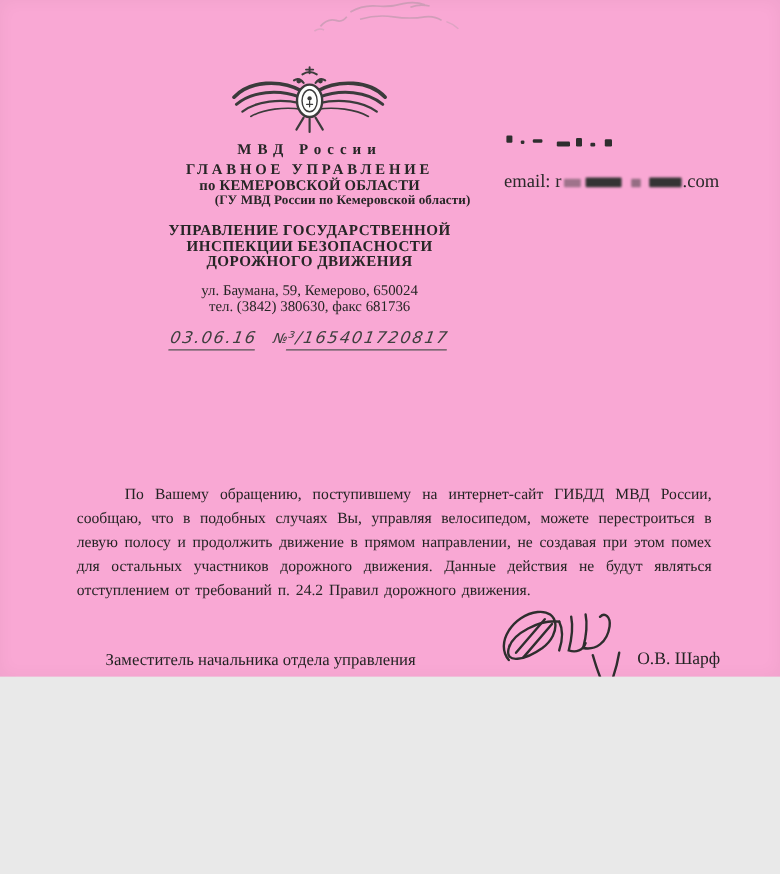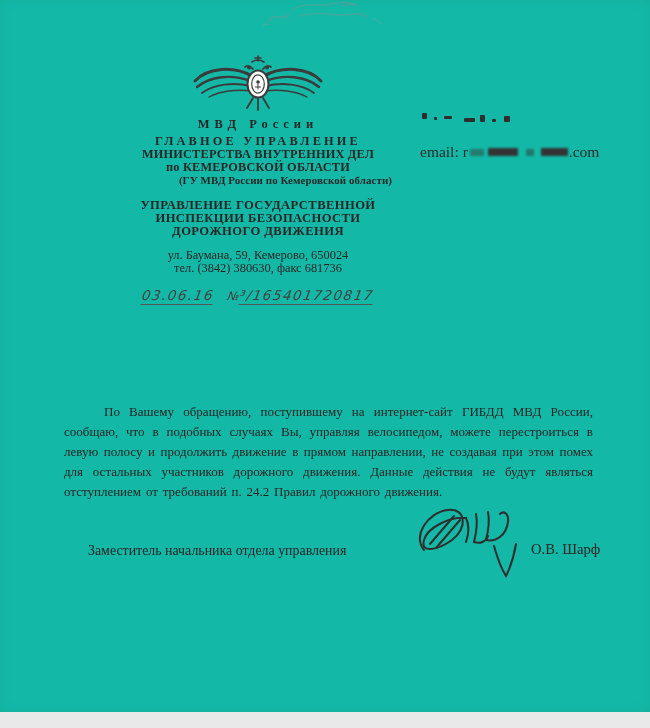--- a/index.html
+++ b/index.html
@@ -1,20 +1,20 @@
 <!DOCTYPE html>
 <html><head>
 <meta charset="utf-8">
 <style>
   html,body{margin:0;padding:0;background:#e9e9e9;}
   .page{
     position:relative;
-    width:650px;height:712px;
+    width:650px;height:564px;
     margin:0 auto;
-    background:#14b8a6;
+    background:#f9a8d4;
     overflow:hidden;
     font-family:"Liberation Serif", serif;
     color:#262626;
     box-shadow:inset 0 0 14px rgba(0,0,0,0.045);
   }
   
   .pencil{position:absolute;left:222px;top:-4px;width:200px;height:40px;}
   
   .letterhead{
     position:absolute;left:124px;top:54px;width:268px;
@@ -115,21 +115,20 @@
       <circle cx="66" cy="28" r="1.8" fill="#3b3b3b"></circle>
       <path class="ink" d="M66,30 v5 M63.5,33 h5" stroke-width="1"></path>
 
       <path class="ink" d="M61,44 L55,54 M66,45 L66,56 M71,44 L77,54" stroke-width="1.8"></path>
     </svg>
 
     <div class="mvd-caption">МВД России</div>
 
     <div class="org">
       <div class="org-main">ГЛАВНОЕ УПРАВЛЕНИЕ</div>
-      <div class="org-line">МИНИСТЕРСТВА ВНУТРЕННИХ ДЕЛ</div>
       <div class="org-line">по КЕМЕРОВСКОЙ ОБЛАСТИ</div>
       <div class="org-paren">(ГУ МВД России по Кемеровской области)</div>
     </div>
 
     <div class="division">
       <div>УПРАВЛЕНИЕ ГОСУДАРСТВЕННОЙ</div>
       <div>ИНСПЕКЦИИ БЕЗОПАСНОСТИ</div>
       <div>ДОРОЖНОГО ДВИЖЕНИЯ</div>
     </div>
 

